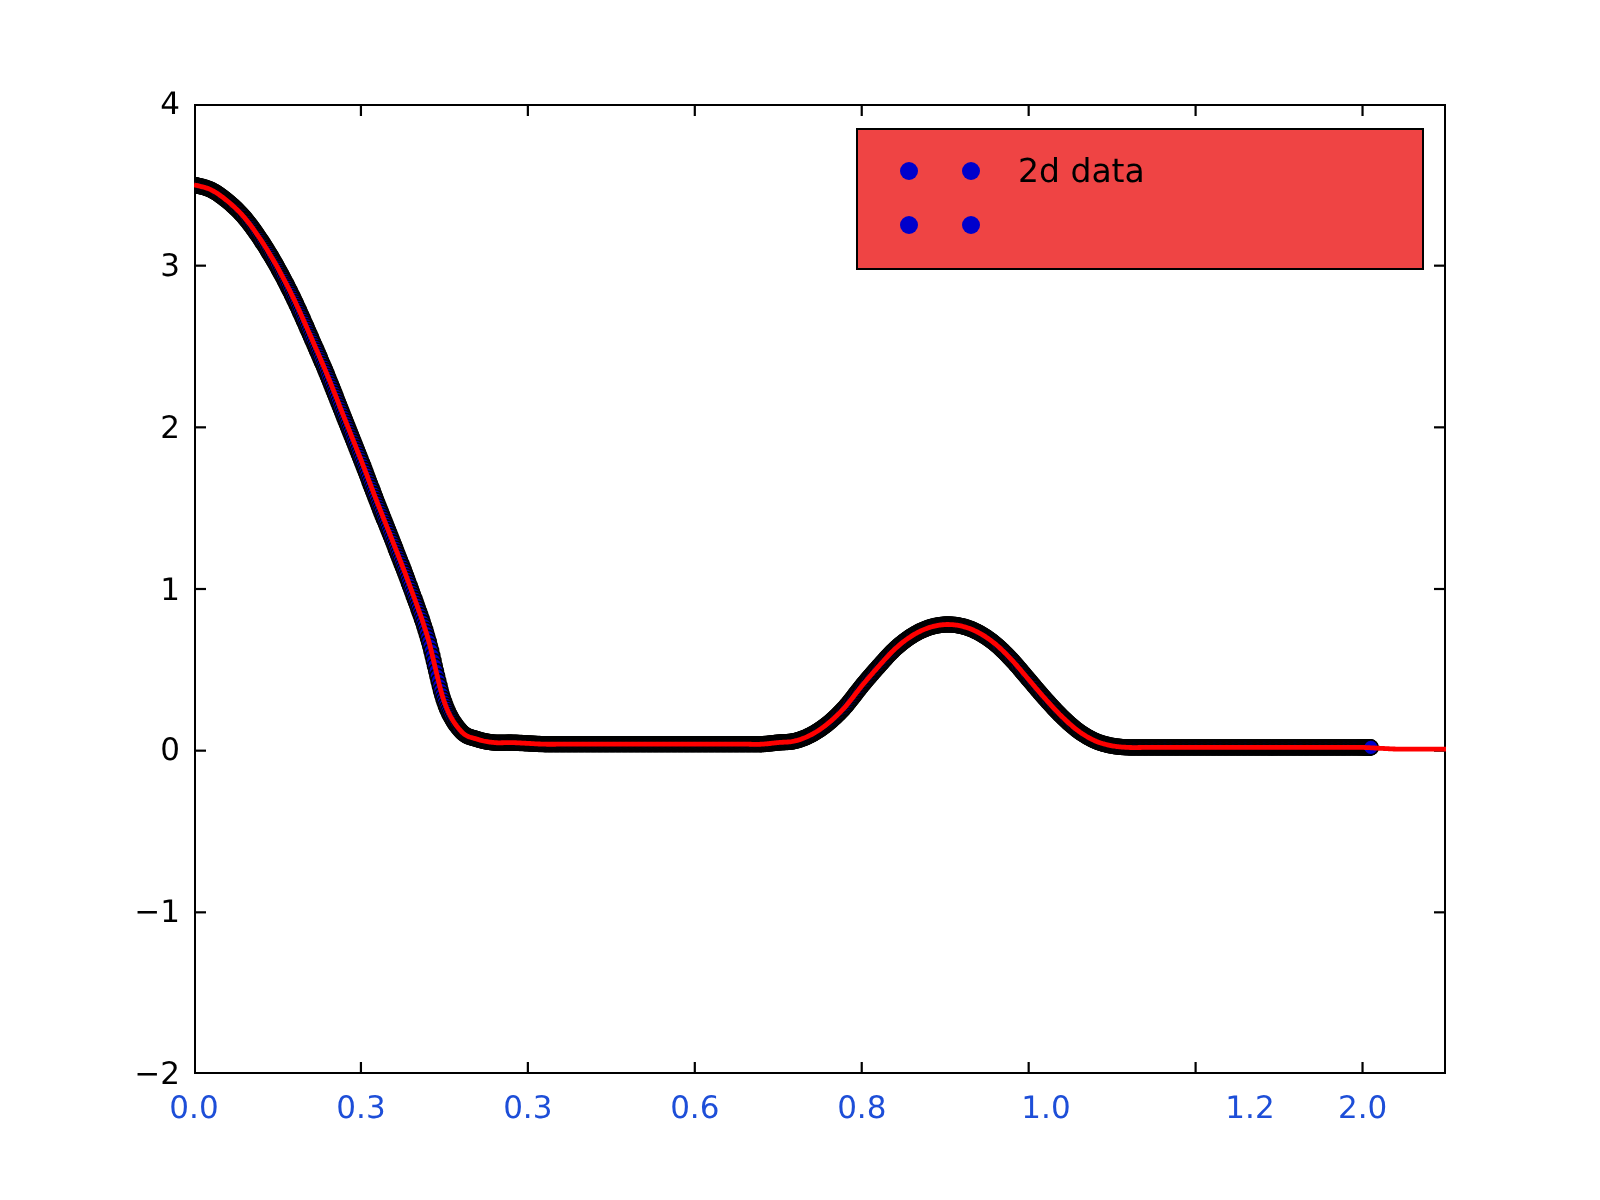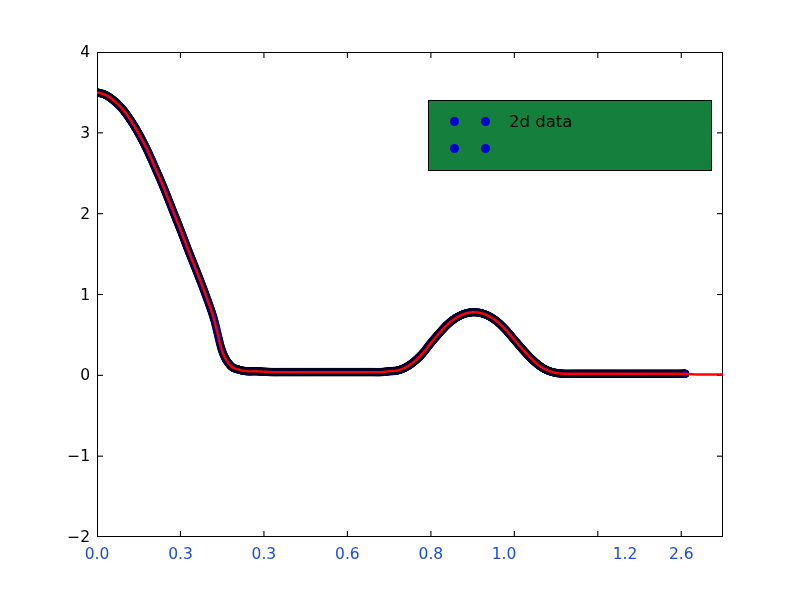--- a/index.html
+++ b/index.html
@@ -81,24 +81,23 @@
     top: 545px;
     width: 626px;
     height: 22px;
   }
   #legend-box {
     position: absolute;
     left: 428px;
     top: 64px;
     width: 284px;
     border: 1.3px solid #000000;
-    background: #15803d;
+    background: #ef4444;
     box-sizing: border-box;
     padding: 7px 10px 8px 10px;
-    margin-top: 36px;
   }
   .legend-row {
     display: flex;
     align-items: center;
     height: 27px;
   }
   .legend-markers {
     width: 62px;
     display: flex;
     align-items: center;
@@ -132,23 +131,23 @@
       <div class="tick-label-y" style="top: 161.7px;">2</div>
       <div class="tick-label-y" style="top: 80.8px;">3</div>
       <div class="tick-label-y" style="top: 0px;">4</div>
     </div>
   <div id="xtick-labels">
       <div class="tick-label-x" style="left: 0px;">0.0</div>
       <div class="tick-label-x" style="left: 83.5px;">0.3</div>
       <div class="tick-label-x" style="left: 166.9px;">0.3</div>
       <div class="tick-label-x" style="left: 250.4px;">0.6</div>
       <div class="tick-label-x" style="left: 333.9px;">0.8</div>
-      <div class="tick-label-x" style="left: 407px;">1.0</div>
+      <div class="tick-label-x" style="left: 426px;">1.0</div>
       <div class="tick-label-x" style="left: 528px;">1.2</div>
-      <div class="tick-label-x" style="left: 584.3px;">2.6</div>
+      <div class="tick-label-x" style="left: 584.3px;">2.0</div>
     </div>
 
   <div id="axes-area">
     <div id="axes-frame"></div>
     <svg id="plot-svg" viewBox="0 0 626 485" preserveAspectRatio="none">
         <g>
           <line x1="0" x2="0" y1="485" y2="479" stroke="#000000" stroke-width="1.1"></line>
           <line x1="0" x2="0" y1="0" y2="6" stroke="#000000" stroke-width="1.1"></line>
           <line x1="83.46666666666667" x2="83.46666666666667" y1="485" y2="479" stroke="#000000" stroke-width="1.1"></line>
           <line x1="83.46666666666667" x2="83.46666666666667" y1="0" y2="6" stroke="#000000" stroke-width="1.1"></line>

